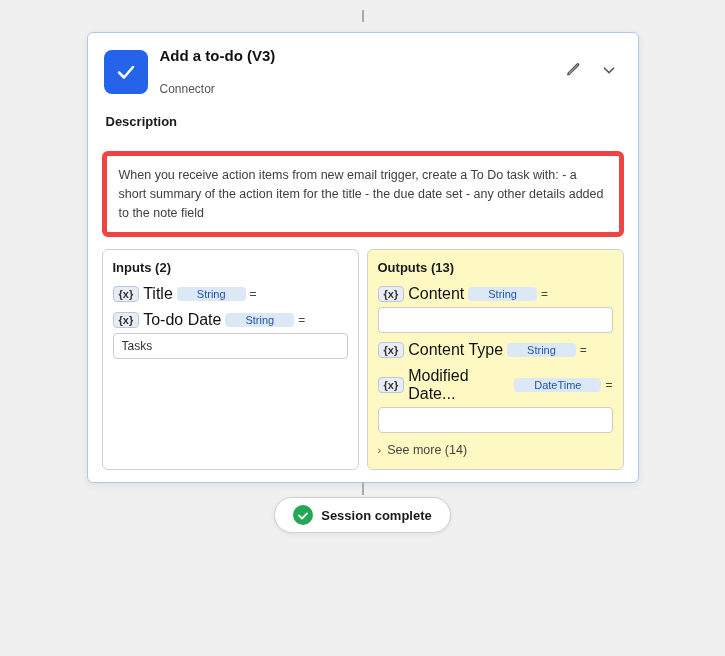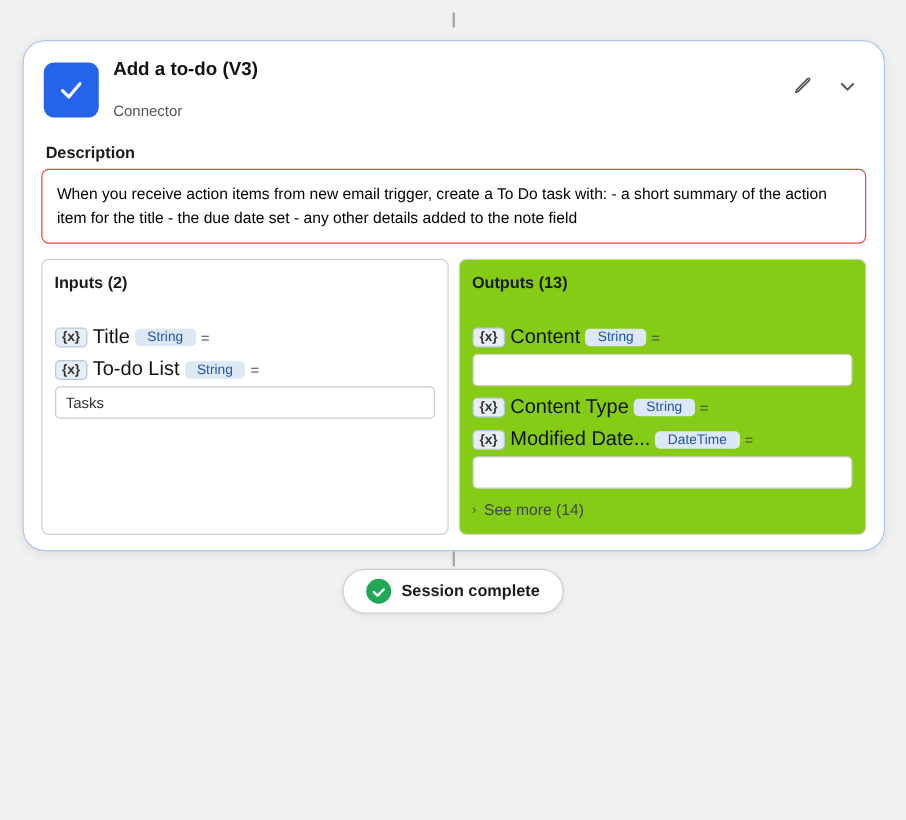--- a/index.html
+++ b/index.html
@@ -13,22 +13,22 @@
       display: flex;
       flex-direction: column;
       align-items: center;
       justify-content: flex-start;
       padding-top: 10px;
     }
 
     .connector-card {
       background: #fff;
       border: 1.5px solid #b0c8e8;
-      border-radius: 18px;
-      width: 690px;
+      border-radius: 6px;
+      width: 552px;
       padding: 0 0 12px 0;
       box-shadow: 0 2px 8px rgba(0,0,0,0.07);
       margin-top: 10px;
     }
 
     .card-header {
       display: flex;
       align-items: center;
       padding: 14px 16px 10px 16px;
       border-bottom: none;
@@ -80,26 +80,26 @@
       padding: 2px 4px;
     }
 
     .section-title {
       font-weight: 700;
       font-size: 13px;
       padding: 8px 18px 6px 18px;
     }
 
     .description-box {
-      margin: 0 14px 12px 14px;
-      border: 1px solid #ef4444;
+      margin: 16px 14px 12px 14px;
+      border: 5px solid #ef4444;
       border-radius: 6px;
       padding: 10px 12px;
       font-size: 12.5px;
-      color: #000000;
+      color: #404040;
       line-height: 1.5;
       background: #fff;
     }
 
     .io-section {
       display: flex;
       gap: 0;
       margin: 0 14px;
     }
 
@@ -110,27 +110,27 @@
       margin-right: 8px;
       padding: 10px 10px 12px 10px;
       background: #fff;
     }
 
     .outputs-col {
       flex: 1;
       border: 1px solid #d0d0d0;
       border-radius: 6px;
       padding: 10px 10px 12px 10px;
-      background: #84cc16;
+      background: #fef9c3;
     }
 
     .col-title {
       font-weight: 700;
       font-size: 13px;
-      margin-bottom: 28px;
+      margin-bottom: 10px;
     }
 
     .field-row {
       margin-bottom: 8px;
     }
 
     .field-tag-row {
       display: flex;
       align-items: center;
       gap: 4px;
@@ -149,21 +149,21 @@
 
     .tag-name {
       font-size: 16px;
       font-weight: 500;
       color: #111;
     }
 
     .tag-type {
       background: #dce8f5;
       border-radius: 4px;
-      padding: 1px 10px;
+      padding: 1px 20px;
       font-size: 11px;
       color: #2255aa;
     }
 
     .tag-eq {
       font-size: 12px;
       color: #444;
     }
 
     .field-input {
@@ -282,21 +282,21 @@
           <span class="tag-x">{x}</span>
           <span class="tag-name">Title</span>
           <span class="tag-type">String</span>
           <span class="tag-eq">=</span>
         </div>
       </div>
 
       <div class="field-row">
         <div class="field-tag-row">
           <span class="tag-x">{x}</span>
-          <span class="tag-name">To-do List</span>
+          <span class="tag-name">To-do Date</span>
           <span class="tag-type">String</span>
           <span class="tag-eq">=</span>
         </div>
         <input class="field-input" type="text" value="Tasks" readonly="" style="">
       </div>
     </div>
 
     <div class="outputs-col">
       <div class="col-title">Outputs (13)</div>
 

